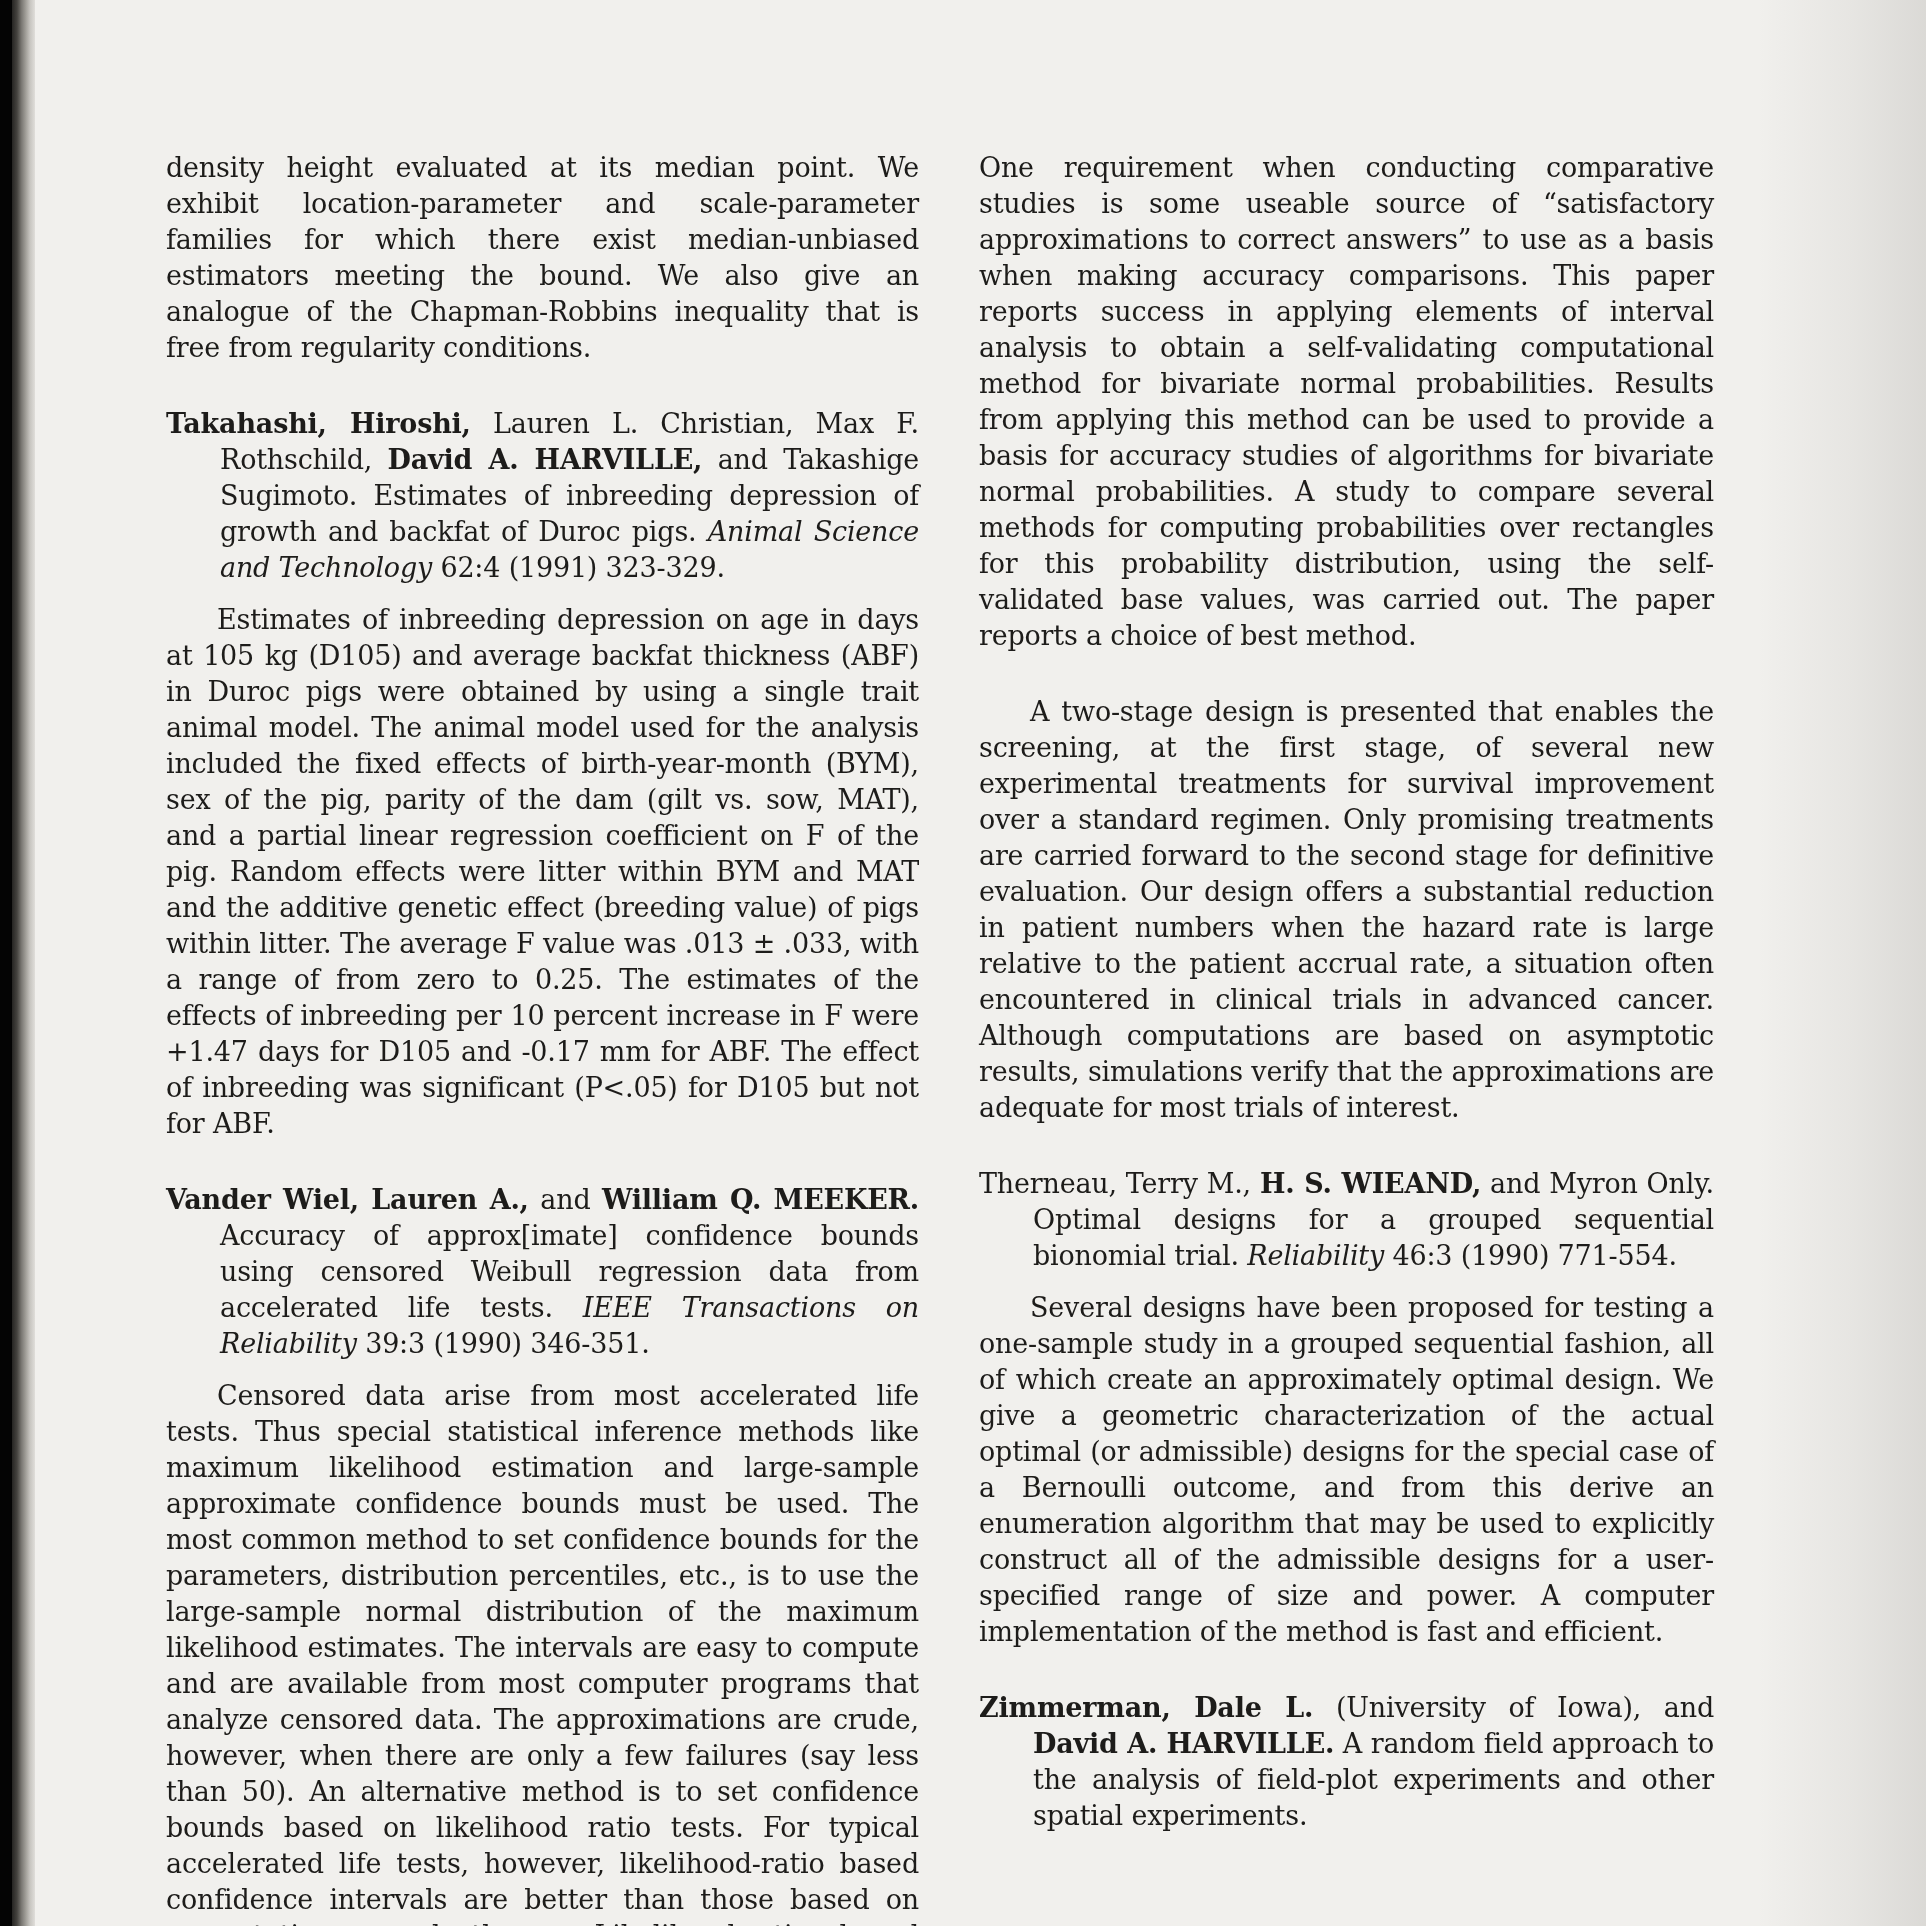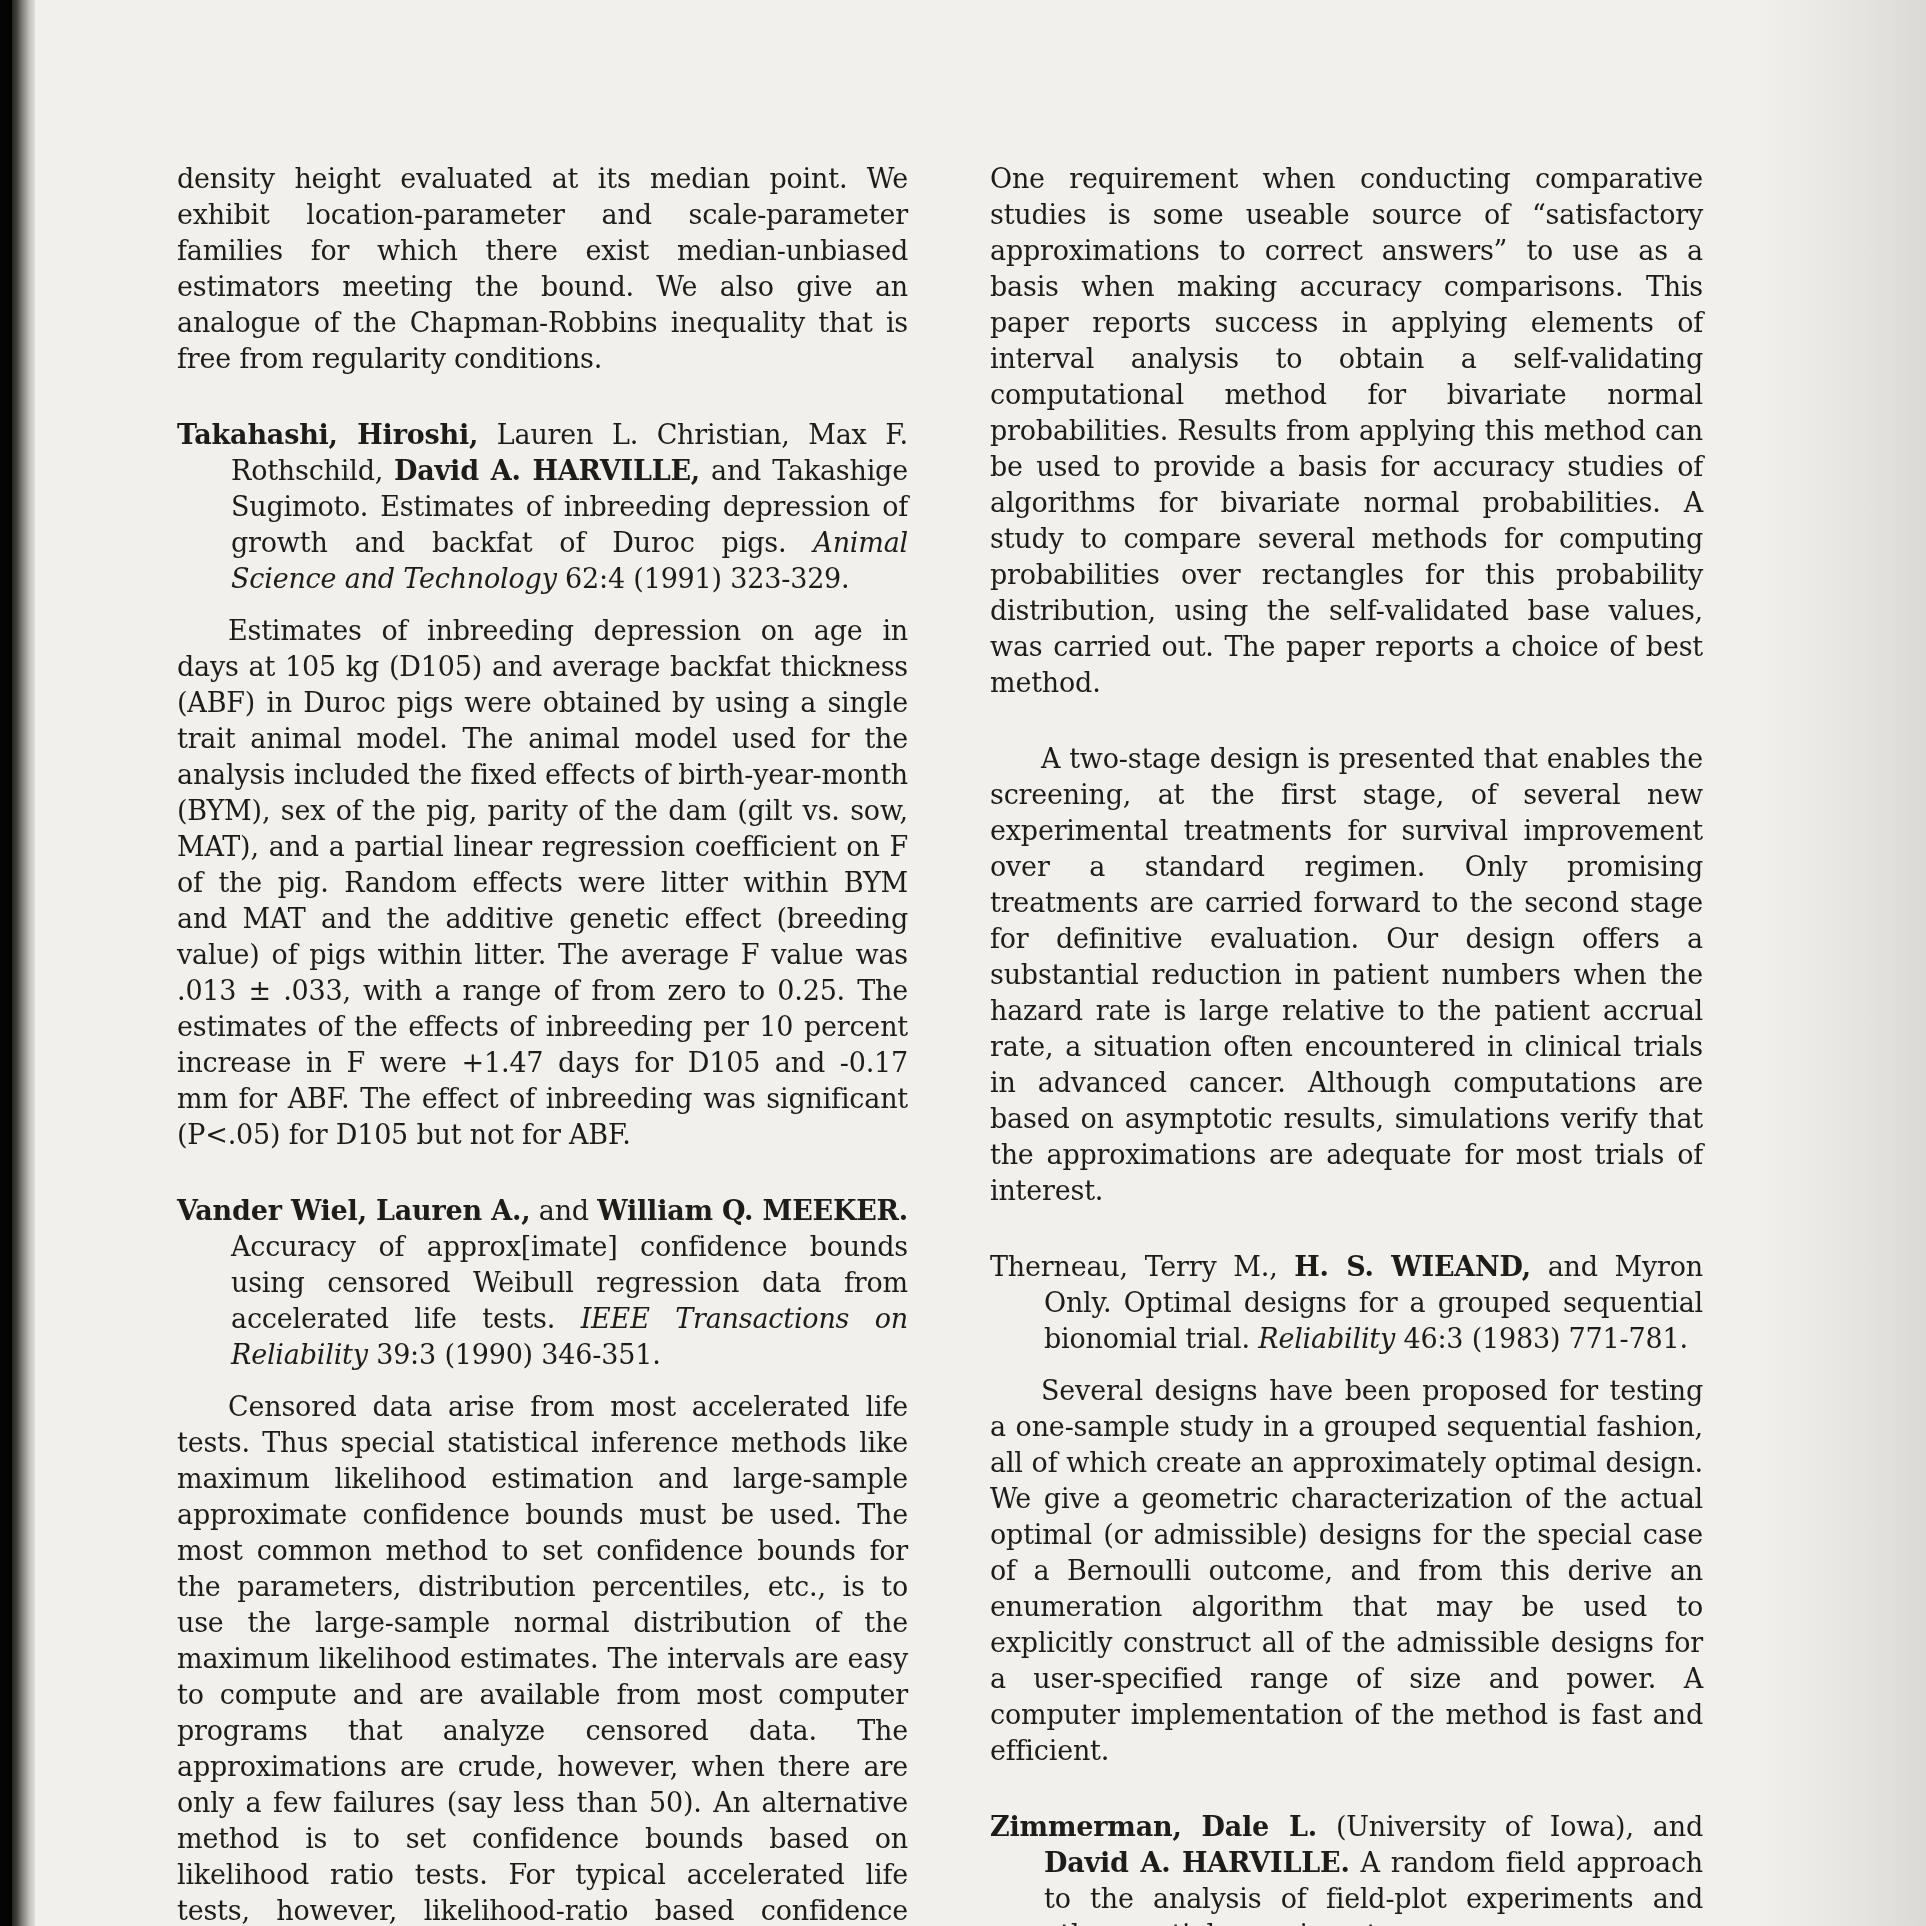--- a/index.html
+++ b/index.html
@@ -40,21 +40,21 @@
   .col {
     position: absolute; top: 146px;
     text-align: justify;
     color: #1d1c1a;
     font-size: 27px;
     line-height: 36px;
     letter-spacing: -0.2px;
   }
   .col-left  { left: 127px;  width: 761px; }
   .col-right { left: 940px; width: 743px; }
-  p { margin: 15px; }
+  p { margin: 4px; }
   .cont { text-indent: 0; }
   .entry { margin-top: 40px; }
   .head {
     padding-left: 54px;
     text-indent: -54px;
     margin-bottom: 16px;
   }
   .abs { text-indent: 51px; }
   .b { font-weight: bold; }
   .i { font-style: italic; }
@@ -84,21 +84,21 @@
     </div>
 
     <div class="col col-right">
       <p class="cont">One requirement when conducting comparative studies is some useable source of “satisfactory approximations to correct answers” to use as a basis when making accuracy comparisons.  This paper reports success in applying elements of interval analysis to obtain a self-validating computational method for bivariate normal probabilities. Results from applying this method can be used to provide a basis for accuracy studies of algorithms for bivariate normal probabilities.  A study to compare several methods for computing probabilities over rectangles for this probability distribution, using the self-validated base values, was carried out.  The paper reports a choice of best method.</p>
 
       <div class="entry">
         <p class="abs">A two-stage design is presented that enables the screening, at the first stage, of several new experimental treatments for survival improvement over a standard regimen.  Only promising treatments are carried forward to the second stage for definitive evaluation. Our design offers a substantial reduction in patient numbers when the hazard rate is large relative to the patient accrual rate, a situation often encountered in clinical trials in advanced cancer. Although computations are based on asymptotic results, simulations verify that the approximations are adequate for most trials of interest.</p>
       </div>
 
       <div class="entry">
-        <p class="head"><span>Therneau, Terry M., </span><span class="b">H. S. WIEAND,</span><span> and Myron Only. Optimal designs for a grouped sequential bionomial trial.  </span><span class="i">Reliability</span><span> 46:3 (1983) 771-781.</span></p>
+        <p class="head"><span>Therneau, Terry M., </span><span class="b">H. S. WIEAND,</span><span> and Myron Only. Optimal designs for a grouped sequential bionomial trial.  </span><span class="i">Reliability</span><span> 46:3 (1990) 771-554.</span></p>
         <p class="abs">Several designs have been proposed for testing a one-sample study in a grouped sequential fashion, all of which create an approximately optimal design. We give a geometric characterization of the actual optimal (or admissible) designs for the special case of a Bernoulli outcome, and from this derive an enumeration algorithm that may be used to explicitly construct all of the admissible designs for a user-specified range of size and power.  A computer implementation of the method is fast and efficient.</p>
       </div>
 
       <div class="entry">
         <p class="head"><span class="b">Zimmerman, Dale L.</span><span> (University of Iowa), and </span><span class="b">David A. HARVILLE.</span><span>  A random field approach to the analysis of field-plot experiments and other spatial experiments.  </span></p>
 
       </div>
     </div>
 
   </div>

